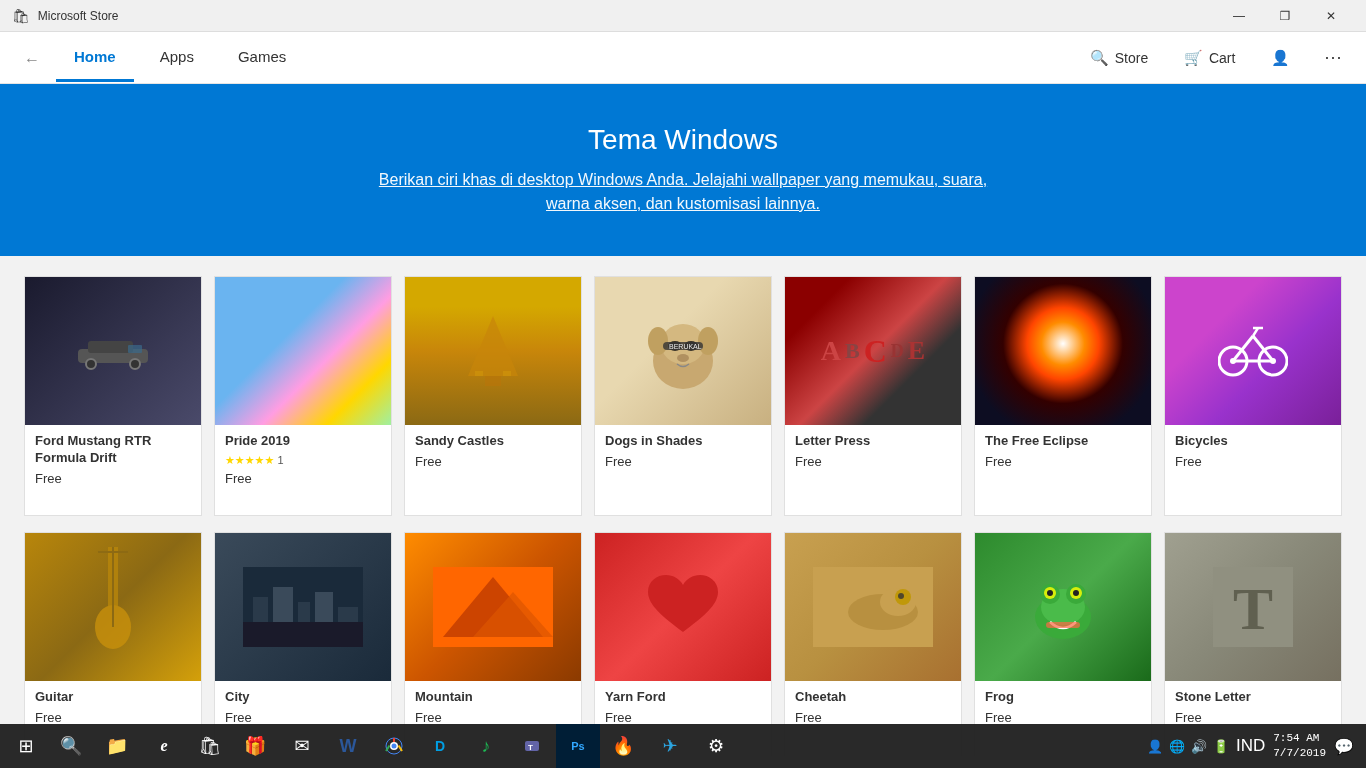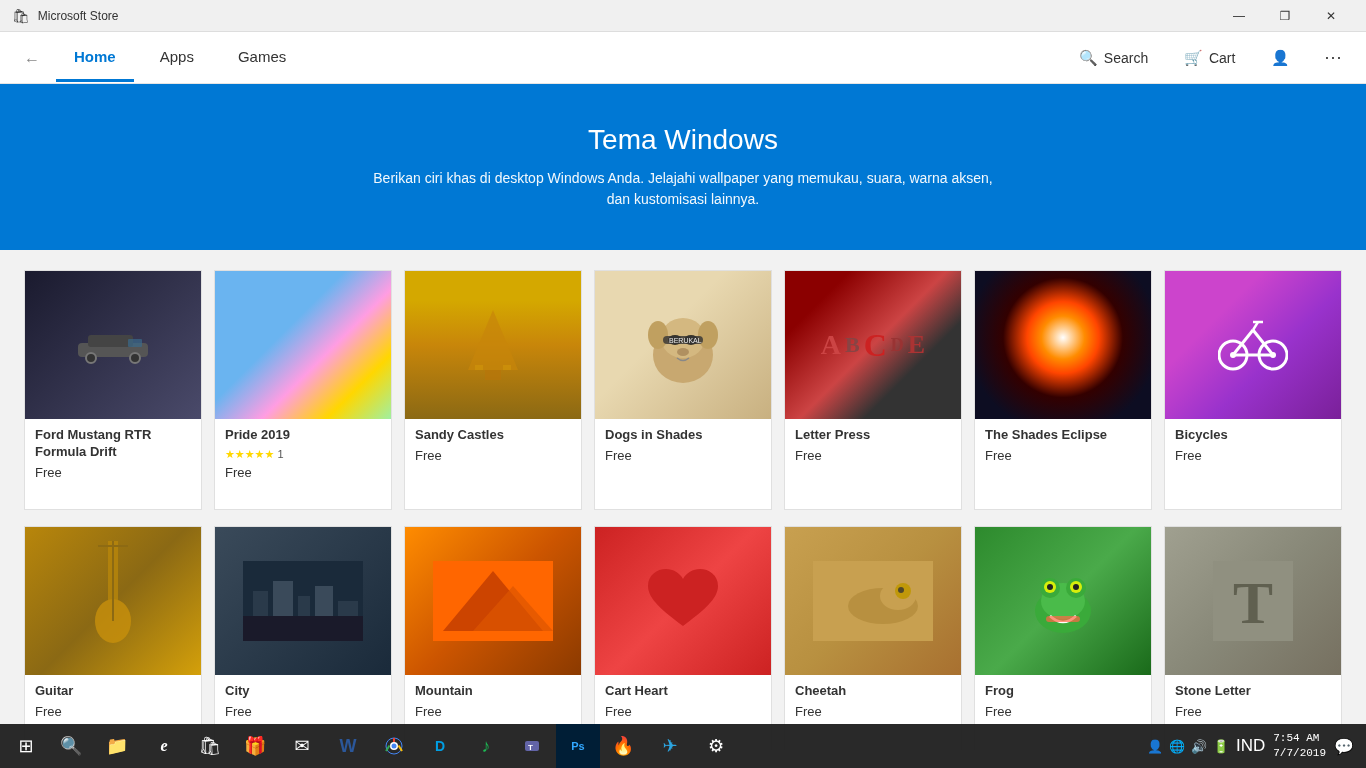--- a/index.html
+++ b/index.html
@@ -57,21 +57,21 @@
       color: white;
       text-align: center;
       padding: 40px 20px;
       min-height: 140px;
       display: flex;
       flex-direction: column;
       align-items: center;
       justify-content: flex-end;
     }
     .hero h1 { font-size: 28px; font-weight: 300; margin-bottom: 12px; }
-    .hero p { font-size: 14px; opacity: 0.95; max-width: 640px; line-height: 1.5; }
+    .hero p { font-size: 16px; opacity: 0.95; max-width: 640px; line-height: 1.5; text-decoration: underline; }
 
     
     .content {
       background: #f2f2f2;
       padding: 20px 24px;
       height: calc(768px - 32px - 52px - 140px - 44px);
       overflow-y: auto;
     }
 
     
@@ -168,21 +168,21 @@
 <div class="nav-bar">
   <button class="nav-back">←</button>
   <div class="nav-links">
     <a class="nav-link active">Home</a>
     <a class="nav-link">Apps</a>
     <a class="nav-link">Games</a>
   </div>
   <div class="nav-right">
     <button class="nav-btn">
       <span style="font-size:15px;">🔍</span>
-      <span>Search</span>
+      <span>Store</span>
     </button>
     <button class="nav-btn">
       <span style="font-size:15px;">🛒</span>
       <span>Cart</span>
     </button>
     <button class="nav-btn">
       <span style="font-size:15px;">👤</span>
     </button>
     <span class="nav-more">···</span>
   </div>
@@ -268,21 +268,21 @@
       </div>
       <div class="product-info">
         <div class="product-name">Letter Press</div>
         <div class="product-price">Free</div>
       </div>
     </div>
 
     <div class="product-card">
       <div class="solar-img"></div>
       <div class="product-info">
-        <div class="product-name">The Shades Eclipse</div>
+        <div class="product-name">The Free Eclipse</div>
         <div class="product-price">Free</div>
       </div>
     </div>
 
     <div class="product-card">
       <div class="bicycle-img" style="display:flex;align-items:center;justify-content:center;">
         <svg width="70" height="70" viewBox="0 0 70 70">
           <circle cx="15" cy="45" r="14" fill="none" stroke="white" stroke-width="3"></circle>
           <circle cx="55" cy="45" r="14" fill="none" stroke="white" stroke-width="3"></circle>
           <line x1="15" y1="45" x2="35" y2="20" stroke="white" stroke-width="3"></line>
@@ -351,21 +351,21 @@
       </div>
     </div>
 
     <div class="product-card">
       <div class="product-img-placeholder img-yarn">
         <svg width="80" height="80" viewBox="0 0 80 80">
           <path d="M40 65 C20 50 5 38 5 25 C5 14 14 8 23 8 C30 8 37 12 40 18 C43 12 50 8 57 8 C66 8 75 14 75 25 C75 38 60 50 40 65Z" fill="#cc2222"></path>
         </svg>
       </div>
       <div class="product-info">
-        <div class="product-name">Cart Heart</div>
+        <div class="product-name">Yarn Ford</div>
         <div class="product-price">Free</div>
       </div>
     </div>
 
     <div class="product-card">
       <div class="product-img-placeholder img-cheetah">
         <svg width="120" height="80" viewBox="0 0 120 80">
           <rect x="0" y="0" width="120" height="80" fill="#c8a050"></rect>
           <ellipse cx="70" cy="45" rx="35" ry="18" fill="#b89040"></ellipse>
           <ellipse cx="85" cy="35" rx="18" ry="14" fill="#c8a050"></ellipse>

